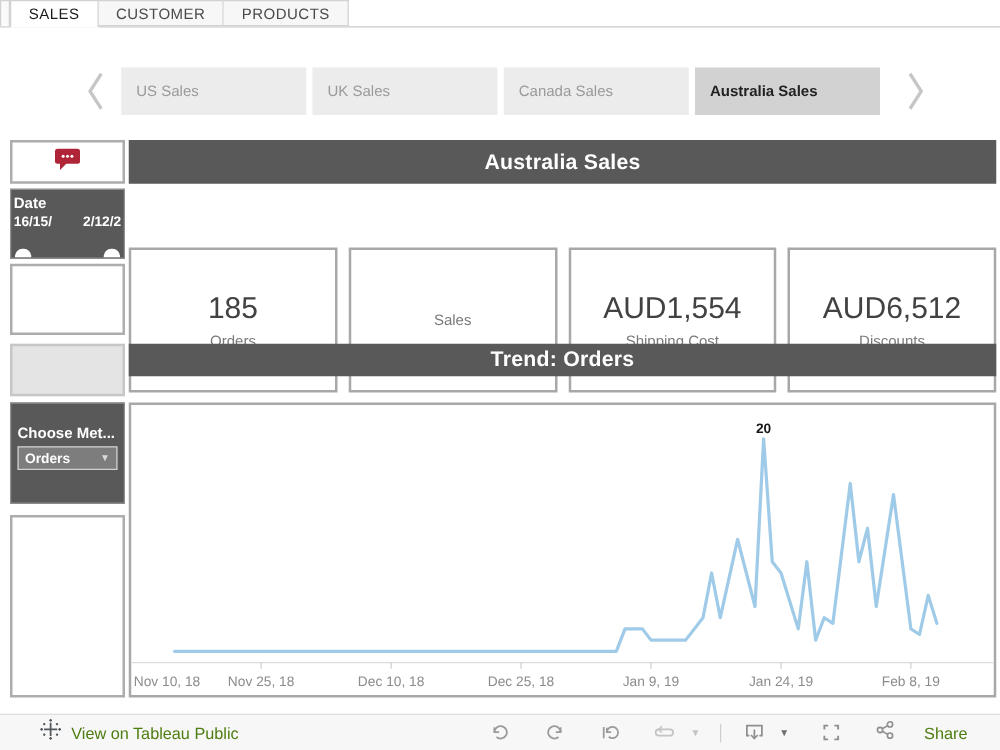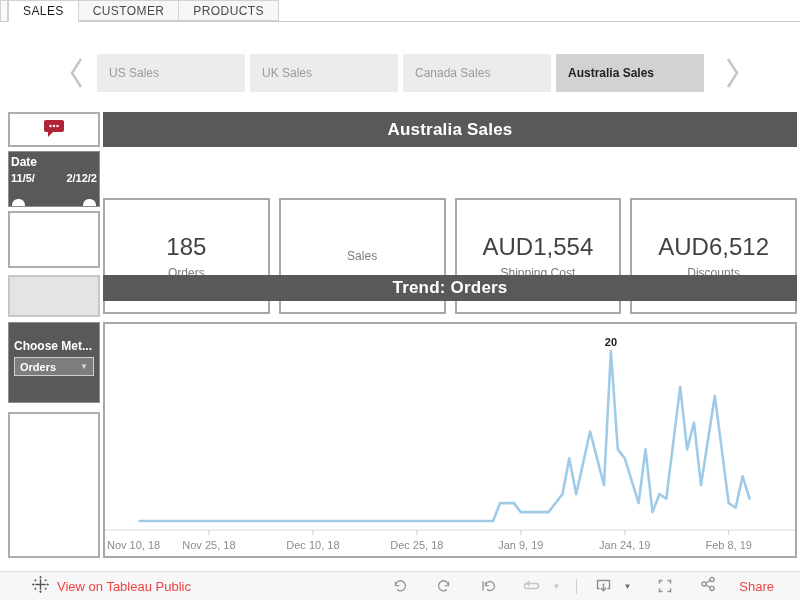--- a/index.html
+++ b/index.html
@@ -63,21 +63,21 @@
   .chart-box { position:absolute; top:322px; left:103px; width:694px; height:236px;
                background:#fff; border:2px solid #a8a8a8; }
   .chart-box svg { display:block; }
   .tick { font-size:11px; fill:#8c8c8c; font-family:"Liberation Sans", sans-serif; }
   .anno { font-size:11px; font-weight:bold; fill:#1a1a1a; font-family:"Liberation Sans", sans-serif; }
 
   
   .footer { position:absolute; left:0; top:571px; width:800px; height:29px; background:#f7f7f7;
             border-top:1px solid #e0e0e0; display:flex; align-items:center; }
   .footer-left { display:flex; align-items:center; gap:8px; margin-left:32px; }
-  .footer-text { font-size:13px; color:#ef4444; }
+  .footer-text { font-size:13px; color:#4d7c0f; }
   .footer-right { margin-left:auto; margin-right:26px; display:flex; align-items:center; gap:10px; }
   .tb-icon { width:20px; height:18px; display:flex; align-items:center; justify-content:center; cursor:pointer; }
   .tb-divider { width:1px; height:15px; background:#cfcfcf; margin:0 6px; }
   .mini-caret { font-size:8px; color:#9a9a9a; cursor:pointer; }
   .mini-caret.dim { color:#c4c4c4; }
   .mini-caret.dark { color:#6e6e6e; }
   .share-group { display:flex; align-items:center; gap:22px; cursor:pointer; }
   .gap-lg { margin-left:14px; }
 </style>
 </head>
@@ -117,21 +117,21 @@
         <circle cx="9.5" cy="8" r="1.2" fill="#fff"></circle>
           <circle cx="13" cy="8" r="1.2" fill="#fff"></circle>
           <circle cx="16.5" cy="8" r="1.2" fill="#fff"></circle>
       </svg>
     </span>
   </div>
 
   <div class="sbox box-dark date-box">
     <div class="date-title">Date</div>
     <div class="date-range">
-      <span>11/5/</span>
+      <span>16/15/</span>
       <span>2/12/2</span>
     </div>
     <div class="slider-handle h-left"></div>
     <div class="slider-handle h-right"></div>
   </div>
 
   <div class="sbox box-white blank1"></div>
   <div class="sbox box-gray grayfill"></div>
 
   <div class="sbox box-dark metric-box">

